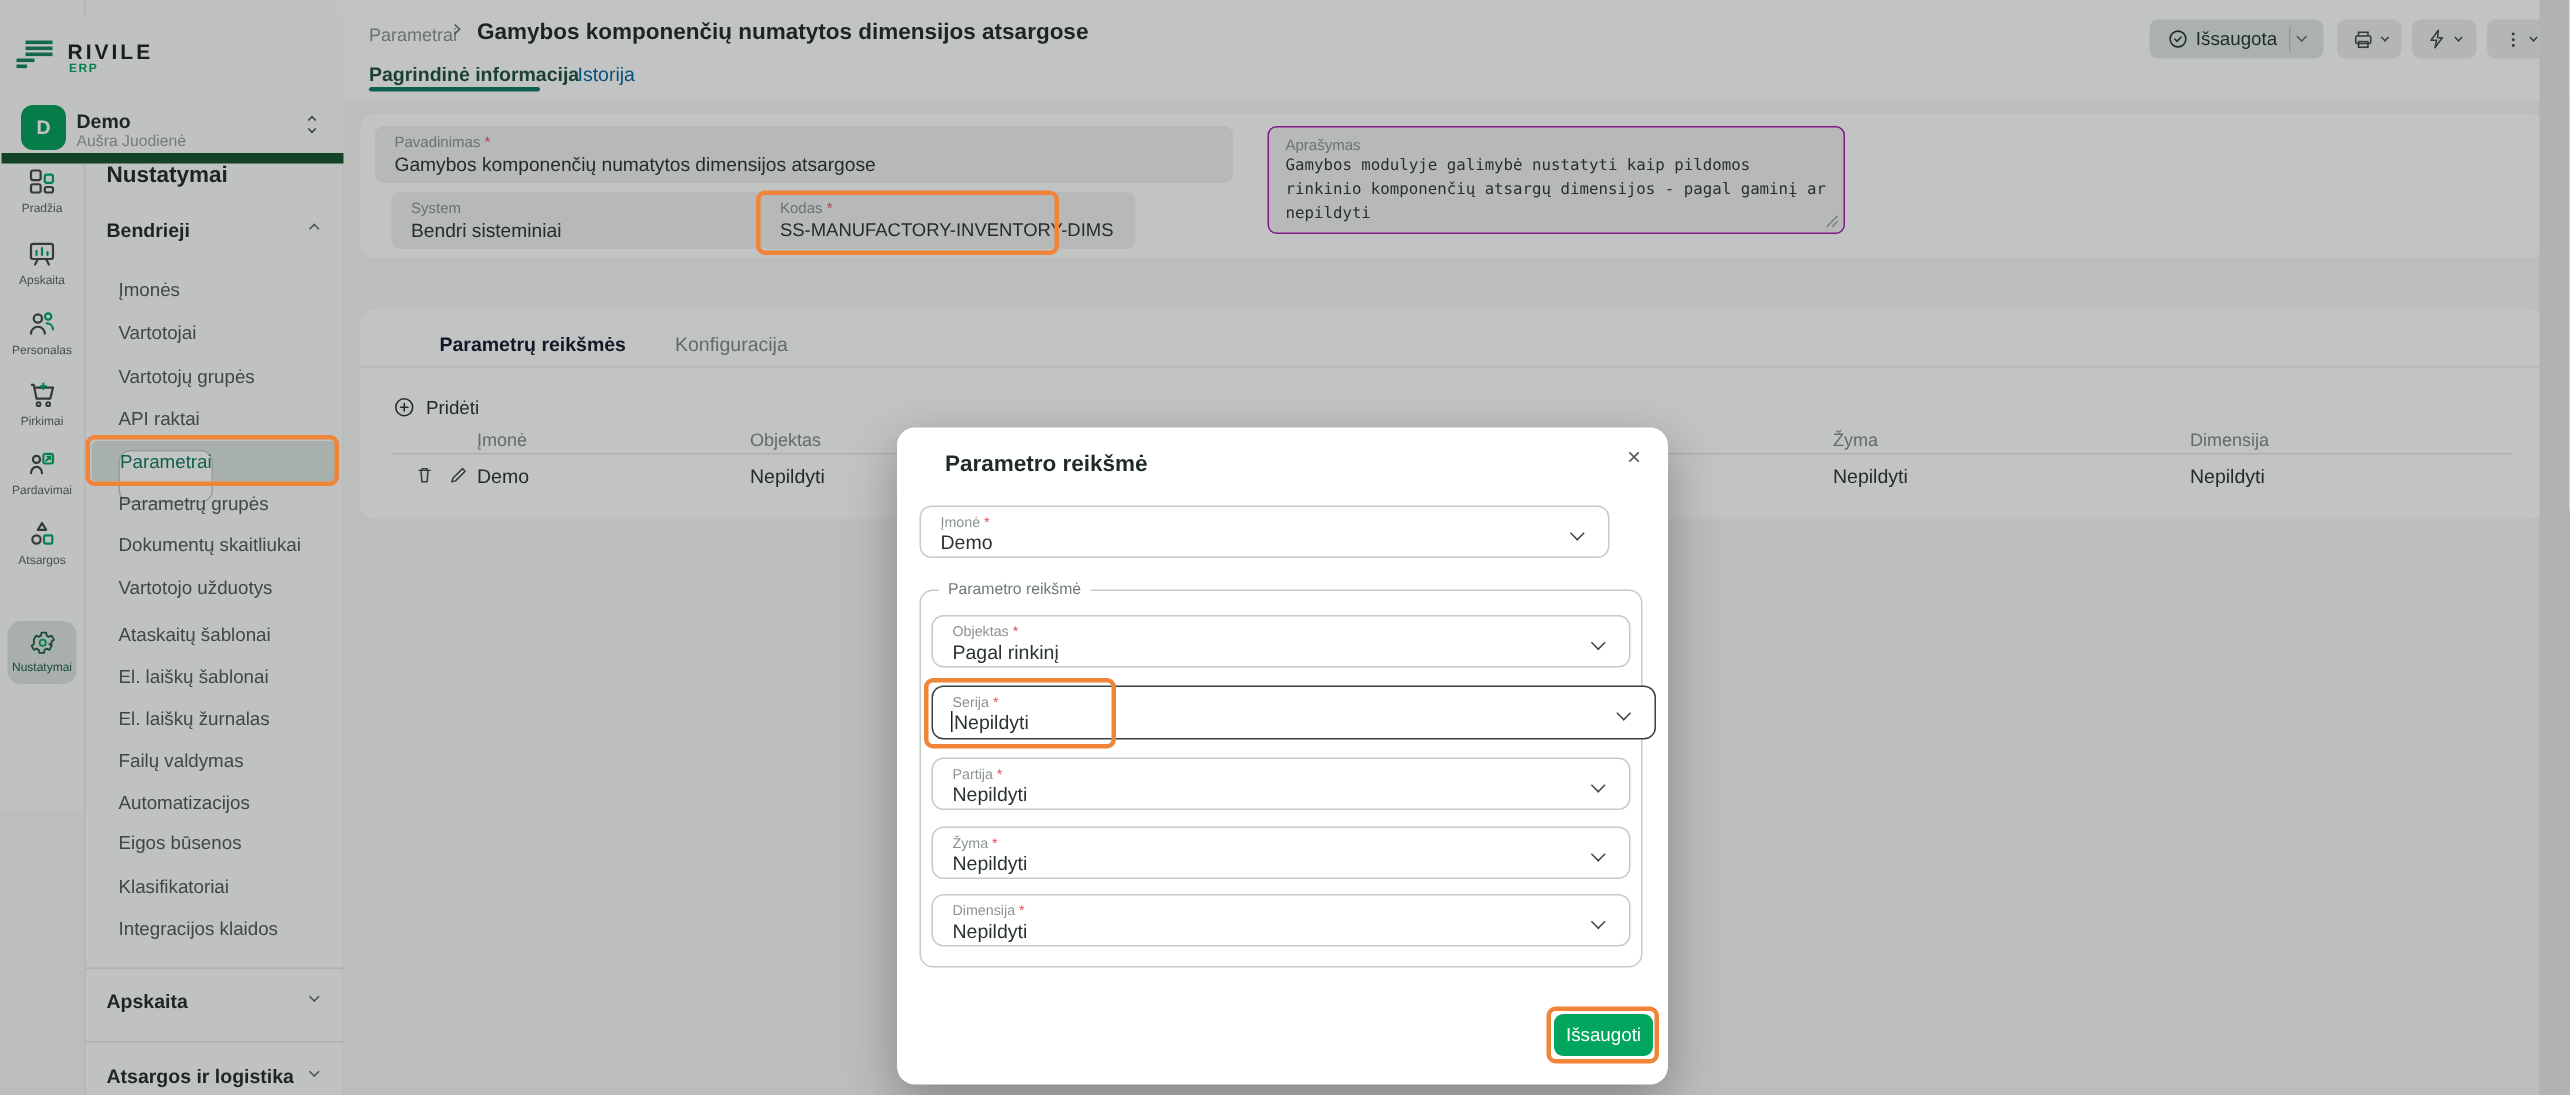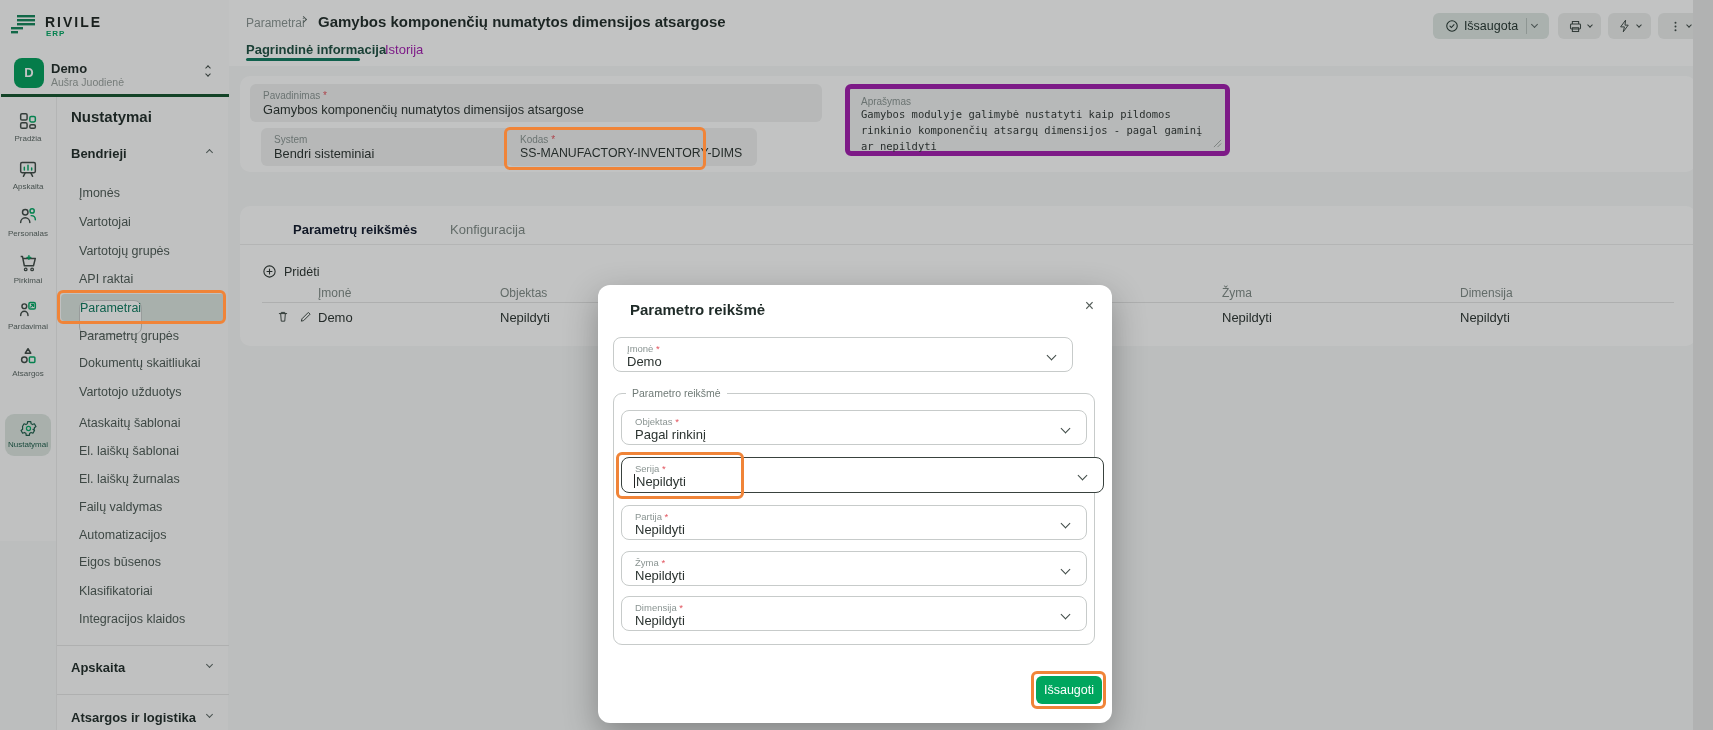--- a/index.html
+++ b/index.html
@@ -9,21 +9,21 @@
 
   
   .rail{position:absolute;left:0;top:0;width:56px;height:541px;background:#fcfcfc;z-index:5}
   .rail-item{position:absolute;left:0;width:56px;text-align:center}
   .rail-item .ric{display:block;margin:0 auto;width:22px;height:22px}
   .rail-item .rlb{display:block;font-size:8px;color:#5a6663;margin-top:2px}
   .rail-tile{position:absolute;left:5px;top:414px;width:46px;height:42px;background:#dde6e1;border-radius:9px}
 
   
   .sidebar{position:absolute;left:56px;top:0;width:172px;height:730px;background:#fcfcfc;border-left:1px solid #ececec;z-index:5}
-  .sidebar-header{position:absolute;left:-56px;top:0;width:228px;height:97px;background:#fcfcfc;border-bottom:3px solid #14532d}
+  .sidebar-header{position:absolute;left:-56px;top:12px;width:228px;height:97px;background:#fcfcfc;border-bottom:7px solid #14532d}
   .logo-mark{position:absolute;left:8px;top:13px;width:28px;height:22px}
   .logo-text{position:absolute;left:44px;top:14px;font-size:14px;font-weight:bold;letter-spacing:2px;color:#1c2320}
   .logo-sub{position:absolute;left:45px;top:29px;font-size:8px;font-weight:bold;letter-spacing:1px;color:#00A763}
   .avatar{position:absolute;left:13px;top:58px;width:30px;height:30px;border-radius:8px;background:#00A05C;color:#fff;font-size:13px;font-weight:bold;text-align:center;line-height:30px}
   .u-company{position:absolute;left:50px;top:61px;font-size:13px;font-weight:bold;color:#1f2b28}
   .u-name{position:absolute;left:50px;top:76px;font-size:10.5px;color:#99a09d}
   .u-caret{position:absolute;left:205px;top:66px}
   .sb-heading{position:absolute;left:14px;top:108px;font-size:15px;font-weight:bold;color:#1f2b28}
   .sb-group{position:absolute;left:14px;font-size:13px;font-weight:bold;color:#1f2b28}
   .sb-item{position:absolute;left:22px;font-size:12.5px;color:#4d5a55;white-space:nowrap}
@@ -35,33 +35,33 @@
   .chev{display:inline-block;width:7px;height:7px;border-right:1.6px solid #3f4a46;border-bottom:1.6px solid #3f4a46;transform:rotate(45deg)}
   .chev.up{transform:rotate(-135deg)}
   .chev.sm{width:5px;height:5px;border-color:#5a6663}
   .chev.tiny{width:4px;height:4px;border-width:1.3px}
 
   
   .topbar{position:absolute;left:228px;top:0;width:1485px;height:66px;background:#fff}
   .crumb{position:absolute;left:18px;top:16px;font-size:12px;color:#8a9492}
   .crumb-sep{position:absolute;left:73px;top:17px}
   .page-title{position:absolute;left:90px;top:13px;font-size:15px;font-weight:bold;color:#1f2b28}
-  .ptab{position:absolute;top:42px;font-size:13px;color:#a21caf}
+  .ptab{position:absolute;top:42px;font-size:13px;color:#0369a1}
   .ptab.active{color:#1d4f41;font-weight:bold}
   .ptab-underline{position:absolute;left:18px;top:58px;width:114px;height:3px;background:#0e7a5f;border-radius:2px}
   .tb-btn{position:absolute;top:13px;height:26px;border-radius:6px;background:#eceeed;display:flex;align-items:center;justify-content:center;gap:5px}
   .tb-btn.saved{background:#dfe7e3;color:#243530;font-size:12.5px}
 
   
   .card{position:absolute;background:#fff;border-radius:10px}
   .ffield{position:absolute;background:#f0f1f1;border-radius:6px}
   .ffield .lbl{position:absolute;left:13px;top:6px;font-size:10px;color:#8a9492}
   .ffield .val{position:absolute;left:13px;top:18px;font-size:12.8px;color:#2b3330;white-space:nowrap}
   .req{color:#e2555f}
-  .textarea{position:absolute;background:#f1f2f2;border:5px solid #a21caf;border-radius:6px;font-family:"DejaVu Sans Mono",monospace;font-size:10.5px;line-height:1.5;color:#30373​5;color:#303735;padding:18px 9px 6px 11px}
+  .textarea{position:absolute;background:#f1f2f2;border:1px solid #a21caf;border-radius:6px;font-family:"DejaVu Sans Mono",monospace;font-size:10.5px;line-height:1.5;color:#30373​5;color:#303735;padding:18px 9px 6px 11px}
   .textarea .lbl{position:absolute;left:11px;top:5px;font-size:10px;color:#8a9492;font-family:"Liberation Sans",sans-serif}
   .resize-h{position:absolute;right:3px;bottom:3px;width:9px;height:9px}
 
   .ctab{position:absolute;top:16px;font-size:13px;color:#7f8a86}
   .ctab.active{color:#0f172a;font-weight:bold}
   .card2-div{position:absolute;left:0;top:38px;width:100%;height:1px;background:#ececec}
   .add-btn{position:absolute;left:22px;top:58px;display:flex;align-items:center;gap:7px;font-size:12.5px;color:#2b3330}
   .th{position:absolute;top:80px;font-size:12px;color:#7f8a86}
   .thead-line{position:absolute;left:22px;top:96px;width:1412px;height:1px;background:#e4e4e4}
   .td{position:absolute;top:104px;font-size:13px;color:#2b3330}

